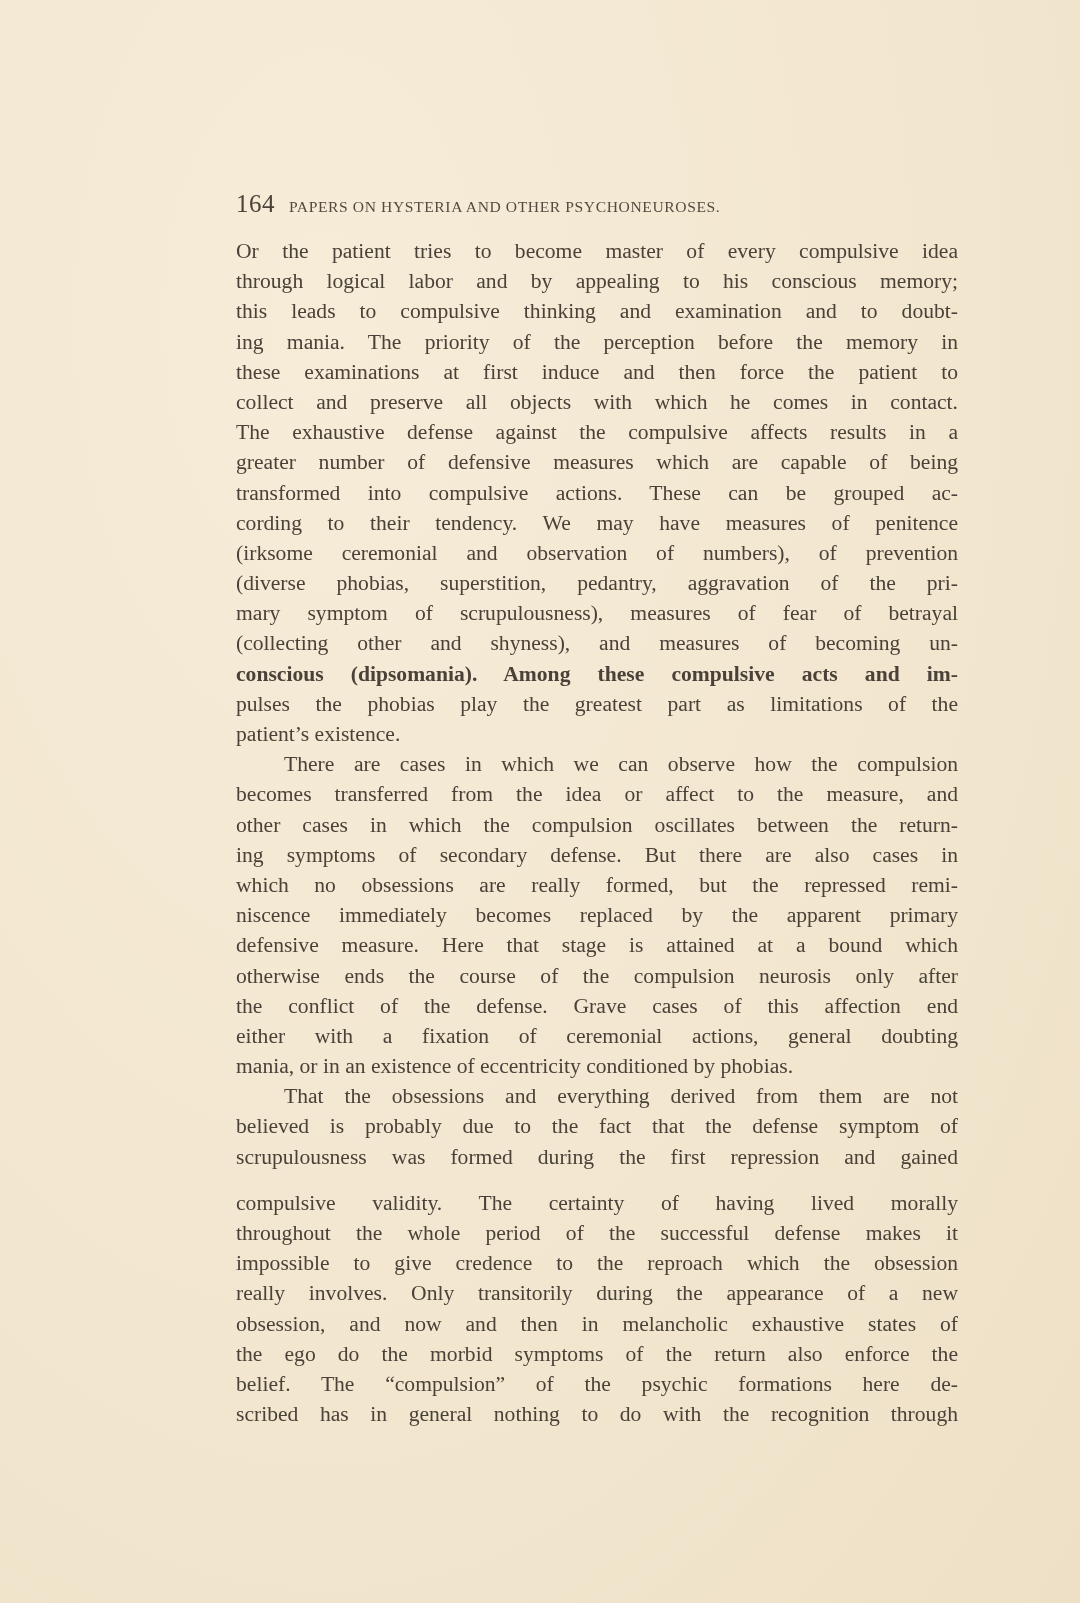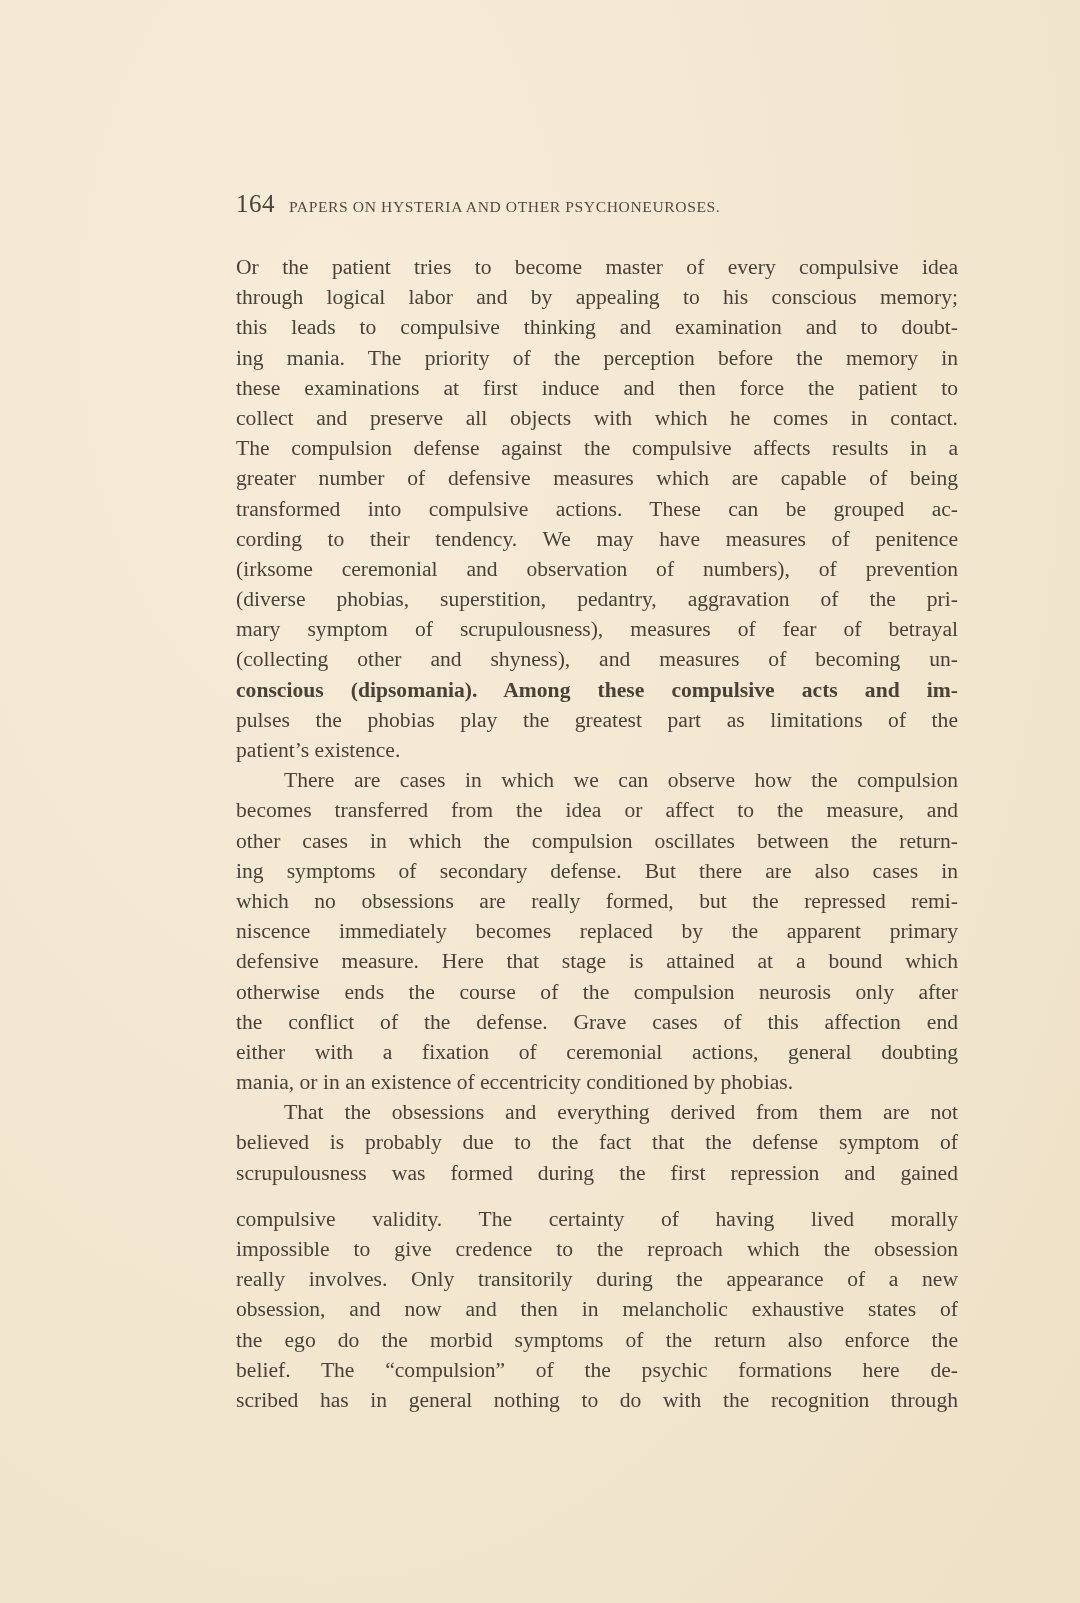--- a/index.html
+++ b/index.html
@@ -19,21 +19,21 @@
   .page {
     position: absolute;
     left: 236px;
     top: 190px;
     width: 722px;
   }
   .running-head {
     display: flex;
     align-items: baseline;
     height: 34px;
-    margin-bottom: 28px;
+    margin-bottom: 12px;
     text-align: center;
   }
   .folio {
     font-size: 25px;
     letter-spacing: 0.5px;
     margin-right: 14px;
     color: #4a4238;
   }
   .head-title {
     font-size: 15.6px;
@@ -68,21 +68,21 @@
     <span class="head-title">PAPERS ON HYSTERIA AND OTHER PSYCHONEUROSES.</span>
   </div>
   <div class="body-text" id="body-text">
       <div>
         <span class="line" style="font-size: 21.6px; line-height: 30.2px;">Or the patient tries to become master of every compulsive idea</span>
         <span class="line" style="font-size: 21.6px; line-height: 30.2px;">through logical labor and by appealing to his conscious memory;</span>
         <span class="line" style="font-size: 21.6px; line-height: 30.2px;">this leads to compulsive thinking and examination and to doubt-</span>
         <span class="line" style="font-size: 21.6px; line-height: 30.2px;">ing mania.  The priority of the perception before the memory in</span>
         <span class="line" style="font-size: 21.6px; line-height: 30.2px;">these examinations at first induce and then force the patient to</span>
         <span class="line" style="font-size: 21.6px; line-height: 30.2px;">collect and preserve all objects with which he comes in contact.</span>
-        <span class="line" style="font-size: 21.6px; line-height: 30.2px;">The compulsion defense against the compulsive affects results in a</span>
+        <span class="line" style="font-size: 21.6px; line-height: 30.2px;">The exhaustive defense against the compulsive affects results in a</span>
         <span class="line" style="font-size: 21.6px; line-height: 30.2px;">greater number of defensive measures which are capable of being</span>
         <span class="line" style="font-size: 21.6px; line-height: 30.2px;">transformed into compulsive actions.  These can be grouped ac-</span>
         <span class="line" style="font-size: 21.6px; line-height: 30.2px;">cording to their tendency.  We may have measures of penitence</span>
         <span class="line" style="font-size: 21.6px; line-height: 30.2px;">(irksome ceremonial and observation of numbers), of prevention</span>
         <span class="line" style="font-size: 21.6px; line-height: 30.2px;">(diverse phobias, superstition, pedantry, aggravation of the pri-</span>
         <span class="line" style="font-size: 21.6px; line-height: 30.2px;">mary symptom of scrupulousness), measures of fear of betrayal</span>
         <span class="line" style="font-size: 21.6px; line-height: 30.2px;">(collecting other and shyness), and measures of becoming un-</span>
         <span class="line" style="font-size: 21.6px; line-height: 30.2px; font-weight: bold;">conscious (dipsomania).  Among these compulsive acts and im-</span>
         <span class="line" style="font-size: 21.6px; line-height: 30.2px;">pulses the phobias play the greatest part as limitations of the</span>
         <span class="line final" style="font-size: 21.6px; line-height: 30.2px;">patient’s existence.</span>
@@ -98,20 +98,21 @@
         <span class="line" style="font-size: 21.6px; line-height: 30.2px;">otherwise ends the course of the compulsion neurosis only after</span>
         <span class="line" style="font-size: 21.6px; line-height: 30.2px;">the conflict of the defense.  Grave cases of this affection end</span>
         <span class="line" style="font-size: 21.6px; line-height: 30.2px;">either with a fixation of ceremonial actions, general doubting</span>
         <span class="line final" style="font-size: 21.6px; line-height: 30.2px;">mania, or in an existence of eccentricity conditioned by phobias.</span>
       </div>
       <div>
         <span class="line indent" style="font-size: 21.6px; line-height: 30.2px;">That the obsessions and everything derived from them are not</span>
         <span class="line" style="font-size: 21.6px; line-height: 30.2px;">believed is probably due to the fact that the defense symptom of</span>
         <span class="line" style="font-size: 21.6px; line-height: 30.2px;">scrupulousness was formed during the first repression and gained</span>
         <span class="line" style="font-size: 21.6px; line-height: 30.2px; margin-top: 16px;">compulsive validity.  The certainty of having lived morally</span>
+        <span class="line" style="font-size: 21.6px; line-height: 30.2px;">throughout the whole period of the successful defense makes it</span>
         <span class="line" style="font-size: 21.6px; line-height: 30.2px;">impossible to give credence to the reproach which the obsession</span>
         <span class="line" style="font-size: 21.6px; line-height: 30.2px;">really involves.  Only transitorily during the appearance of a new</span>
         <span class="line" style="font-size: 21.6px; line-height: 30.2px;">obsession, and now and then in melancholic exhaustive states of</span>
         <span class="line" style="font-size: 21.6px; line-height: 30.2px;">the ego do the morbid symptoms of the return also enforce the</span>
         <span class="line" style="font-size: 21.6px; line-height: 30.2px;">belief.  The “compulsion” of the psychic formations here de-</span>
         <span class="line" style="font-size: 21.6px; line-height: 30.2px;">scribed has in general nothing to do with the recognition through</span>
       </div>
     </div>
 </div>
 

